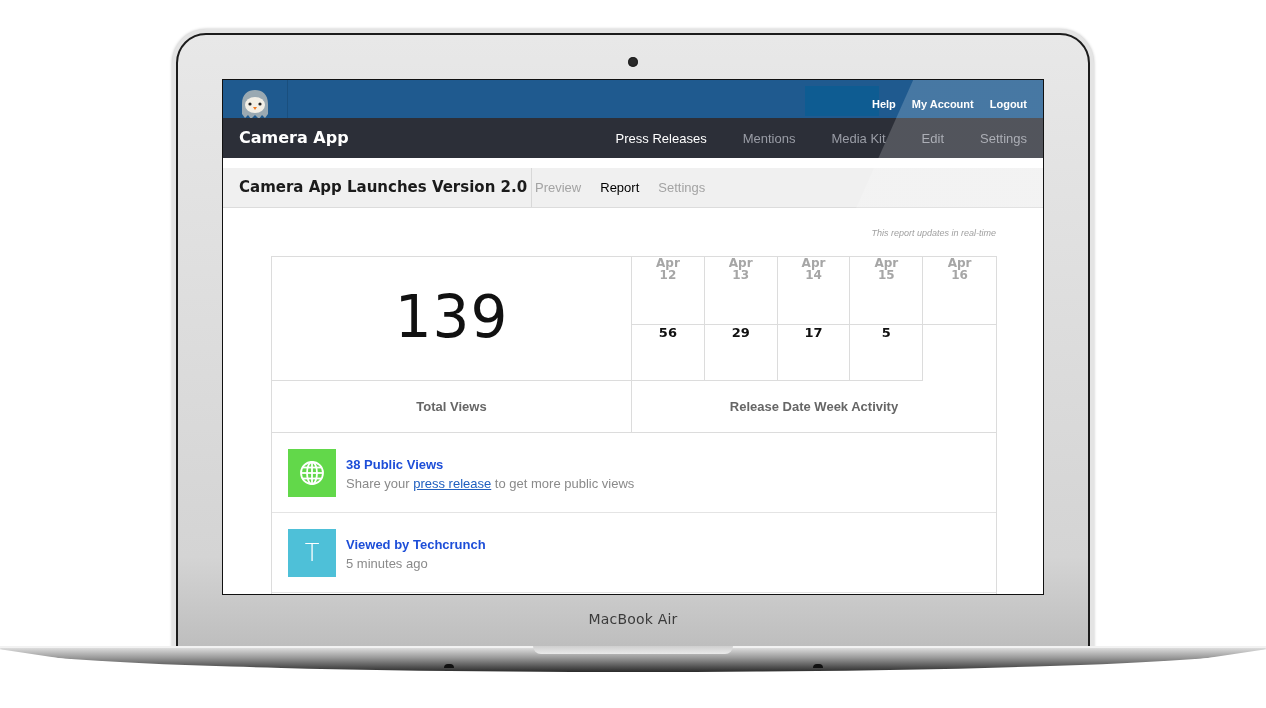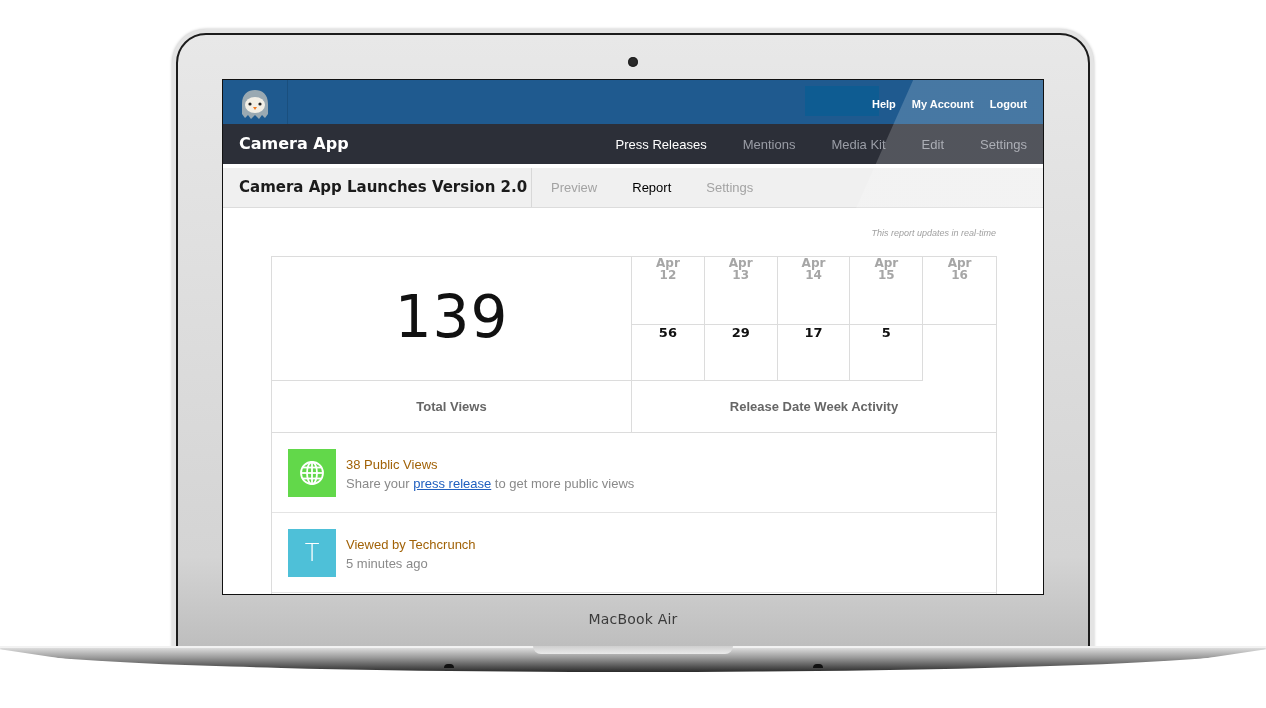--- a/index.html
+++ b/index.html
@@ -18,31 +18,31 @@
   
   .screen { position:absolute; left:222px; top:79px; width:822px; height:516px; background:#fff; border:1px solid #111; box-sizing:border-box; overflow:hidden; }
 
   .topbar { position:absolute; left:0; top:0; width:100%; height:48px; background:#1f5a8f; }
   .logo-cell { position:absolute; left:0; top:0; width:64px; height:48px; border-right:1px solid #1a4f7e; }
   .logo { position:absolute; left:15px; top:8px; width:34px; height:34px; }
   .top-highlight { position:absolute; left:582px; top:6px; width:74px; height:30px; background:#0e5c92; }
   .top-links { position:absolute; right:16px; top:0; height:48px; display:flex; align-items:center; gap:16px; }
   .top-links span { color:#fff; font-size:11px; font-weight:bold; }
 
-  .appbar { position:absolute; left:0; top:44px; width:100%; height:40px; background:#2c2f38;text-align:center; }
+  .appbar { position:absolute; left:0; top:38px; width:100%; height:40px; background:#2c2f38;text-align:center; }
   .app-title { position:absolute; left:16px; top:0; line-height:40px; color:#fff; font-size:16px; font-weight:bold; font-family:"DejaVu Sans", sans-serif; }
   .app-nav { position:absolute; right:16px; top:0; height:40px; display:flex; align-items:center; gap:18px; }
   .app-nav span { font-size:13px; color:#9a9da6;margin-left:18px; }
   .app-nav span.active { color:#fff; }
 
   .subbar { position:absolute; left:0; top:88px; width:100%; height:40px; background:#f0f0f0; border-bottom:1px solid #dcdcdc; box-sizing:border-box; }
   .sub-title { position:absolute; left:16px; top:0; line-height:39px; color:#1b1b1b; font-size:15px; font-weight:bold; font-family:"DejaVu Sans", sans-serif; padding-right:16px; }
   .sub-divider { position:absolute; left:308px; top:0; width:1px; height:39px; background:#d8d8d8; }
   .sub-tabs { position:absolute; left:310px; top:0; height:39px; display:flex; align-items:center; }
-  .sub-tabs span { font-size:13px; color:#a3a3a3; padding:0 17px 0 18px; }
+  .sub-tabs span { font-size:13px; color:#a3a3a3; padding:0 17px 0 2px; }
   .sub-tabs span.active { color:#000000; }
 
   
   .glare { position:absolute; left:0; top:0; width:100%; height:100%; pointer-events:none; background:linear-gradient(114deg, rgba(255,255,255,0) 0, rgba(255,255,255,0) 630px, rgba(255,255,255,0.18) 631px, rgba(255,255,255,0.18) 100%); clip-path:polygon(660px 0, 822px 0, 822px 130px, 600px 130px); }
 
   .realtime { position:absolute; right:47px; top:148px; font-size:9px; font-style:italic; color:#a0a0a0; }
 
   .card { position:absolute; left:48px; top:176px; width:726px; height:360px; border:1px solid #dcdcdc; border-bottom:none; background:#fff; box-sizing:border-box; }
   .total-cell { position:absolute; left:0; top:0; width:360px; height:124px; border-right:1px solid #dcdcdc; border-bottom:1px solid #dcdcdc; box-sizing:border-box; }
   .total-number { position:absolute; left:0; top:26px; width:100%; text-align:center; font-size:58px; color:#111; font-family:"DejaVu Sans", sans-serif; letter-spacing:1px; }
@@ -50,21 +50,21 @@
   .day-head, .day-val { border-right:1px solid #dcdcdc; border-bottom:1px solid #dcdcdc; box-sizing:border-box; display:flex; flex-direction:column; align-items:center; }
   .day-head:nth-child(5), .day-val:nth-child(10) { border-right:none; }
   .day-head span { font-size:12px; font-weight:bold; color:#a6a6a6; line-height:12px; font-family:"DejaVu Sans", sans-serif; }
   .day-val span { font-size:13px; font-weight:bold; color:#111; font-family:"DejaVu Sans", sans-serif; }
   .label-cell { position:absolute; top:124px; height:52px; border-bottom:1px solid #dcdcdc; box-sizing:border-box; display:flex; align-items:center; justify-content:center; font-size:13px; font-weight:bold; color:#666; }
   .label-left { left:0; width:360px; border-right:1px solid #dcdcdc; }
   .label-right { left:360px; width:364px; }
 
   .activity { position:absolute; left:0; width:100%; height:80px; border-bottom:1px solid #e4e4e4; box-sizing:border-box; }
   .act-icon { position:absolute; left:16px; top:16px; width:48px; height:48px; display:flex; align-items:center; justify-content:center; }
-  .act-title { position:absolute; left:74px; top:24px; font-size:13px; font-weight:normal; color:#a16207; }
+  .act-title { position:absolute; left:74px; top:24px; font-size:13px; font-weight:bold; color:#1d4ed8; }
   .act-sub { position:absolute; left:74px; top:43px; font-size:13px; color:#8a8a8a; }
   .act-sub a { color:#1f5fbf; text-decoration:underline; }
   .initial { color:#fff; font-size:24px; font-family:"DejaVu Sans", sans-serif; font-weight:200; }
 </style>
 </head>
 <body>
 
 <div class="lid-outer"></div>
 <div class="lid-inner"></div>
 <div class="camera"></div>

